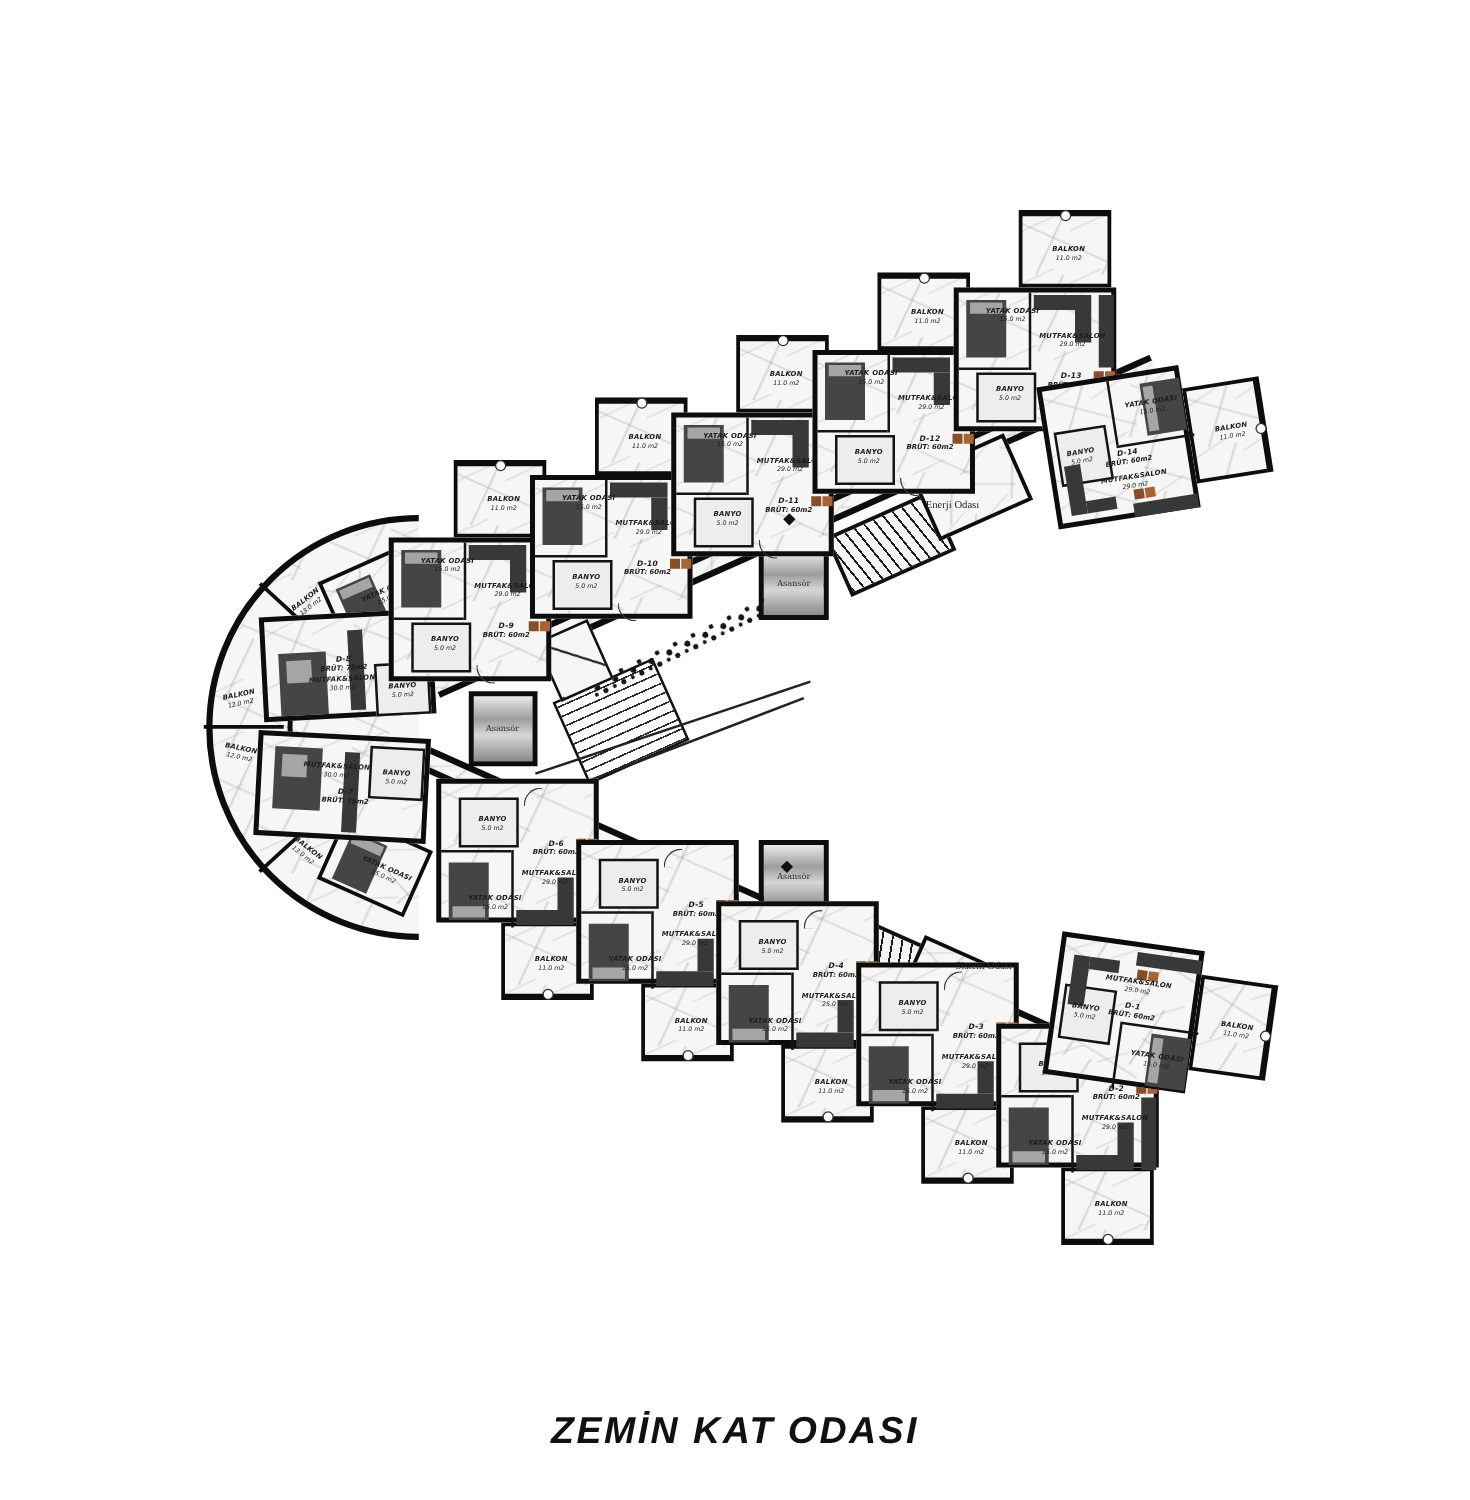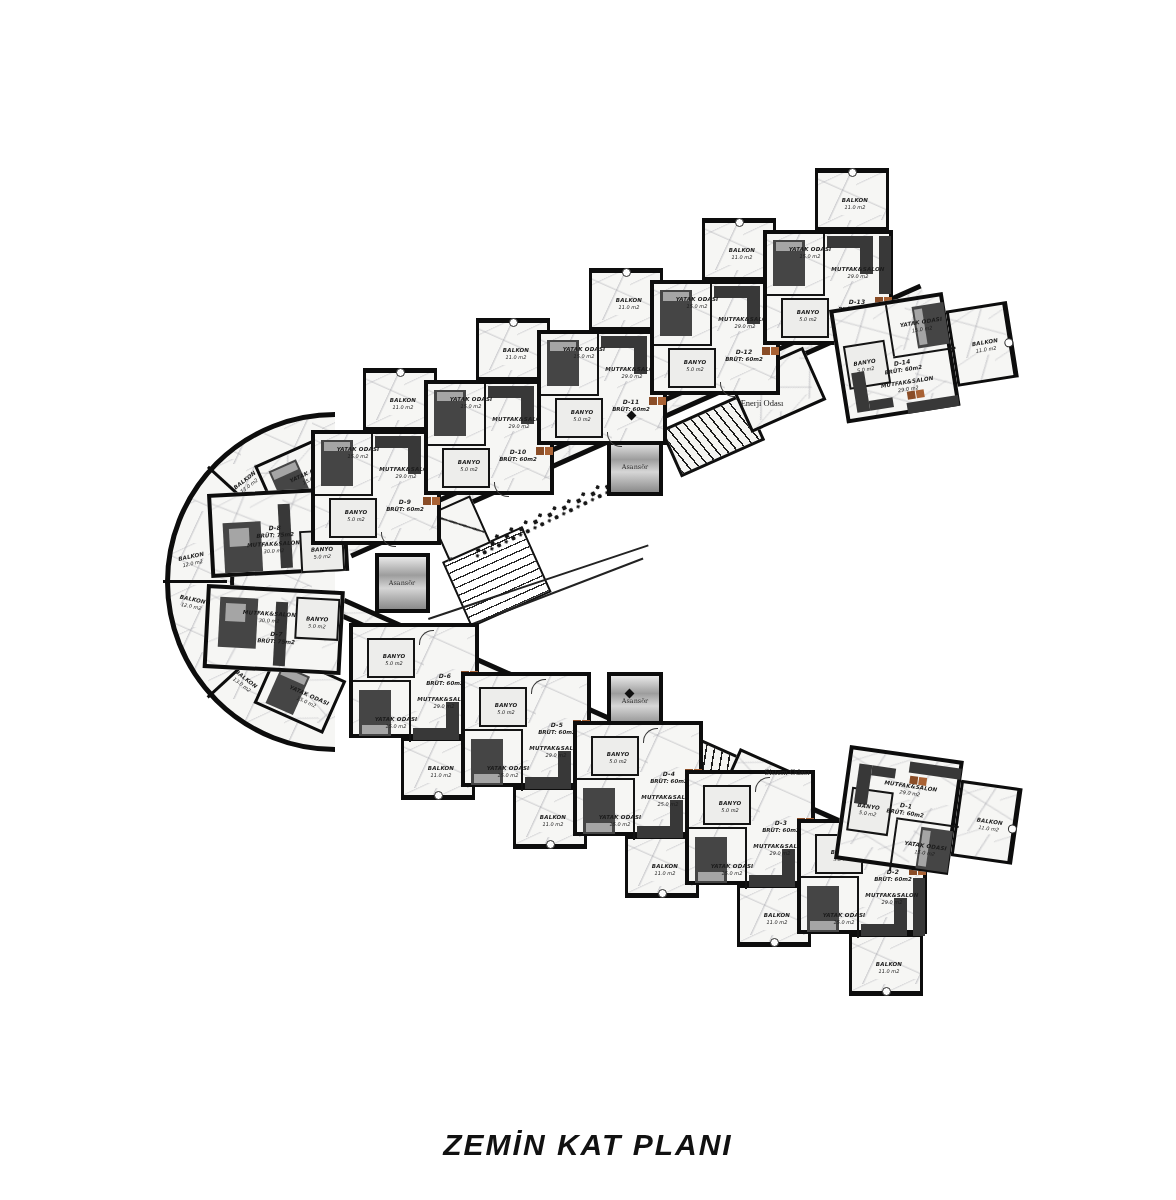--- a/index.html
+++ b/index.html
@@ -613,13 +613,13 @@
           <span class="nm">BANYO</span>
           <span class="ar">5.0 m2</span>
         </div>
         <div class="lbl" style="left: 85px; top: 89px;">
           <span class="nm">YATAK ODASI</span>
           <span class="ar">15.0 m2</span>
         </div>
       </div>
     </div>
   </div>
-<div class="title">ZEMİN KAT PLANI</div>
+<div class="title">ZEMİN KAT ODASI</div>
 
 </body></html>

